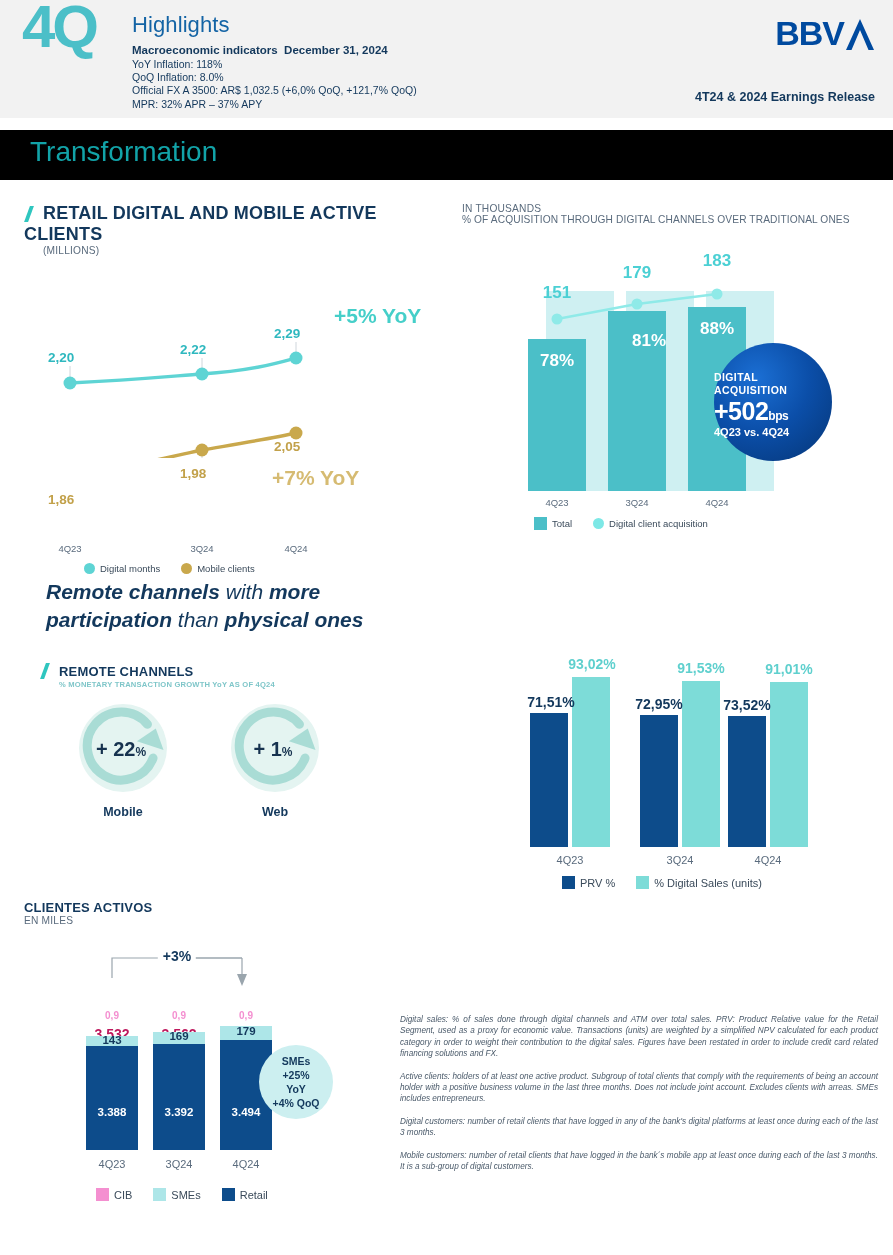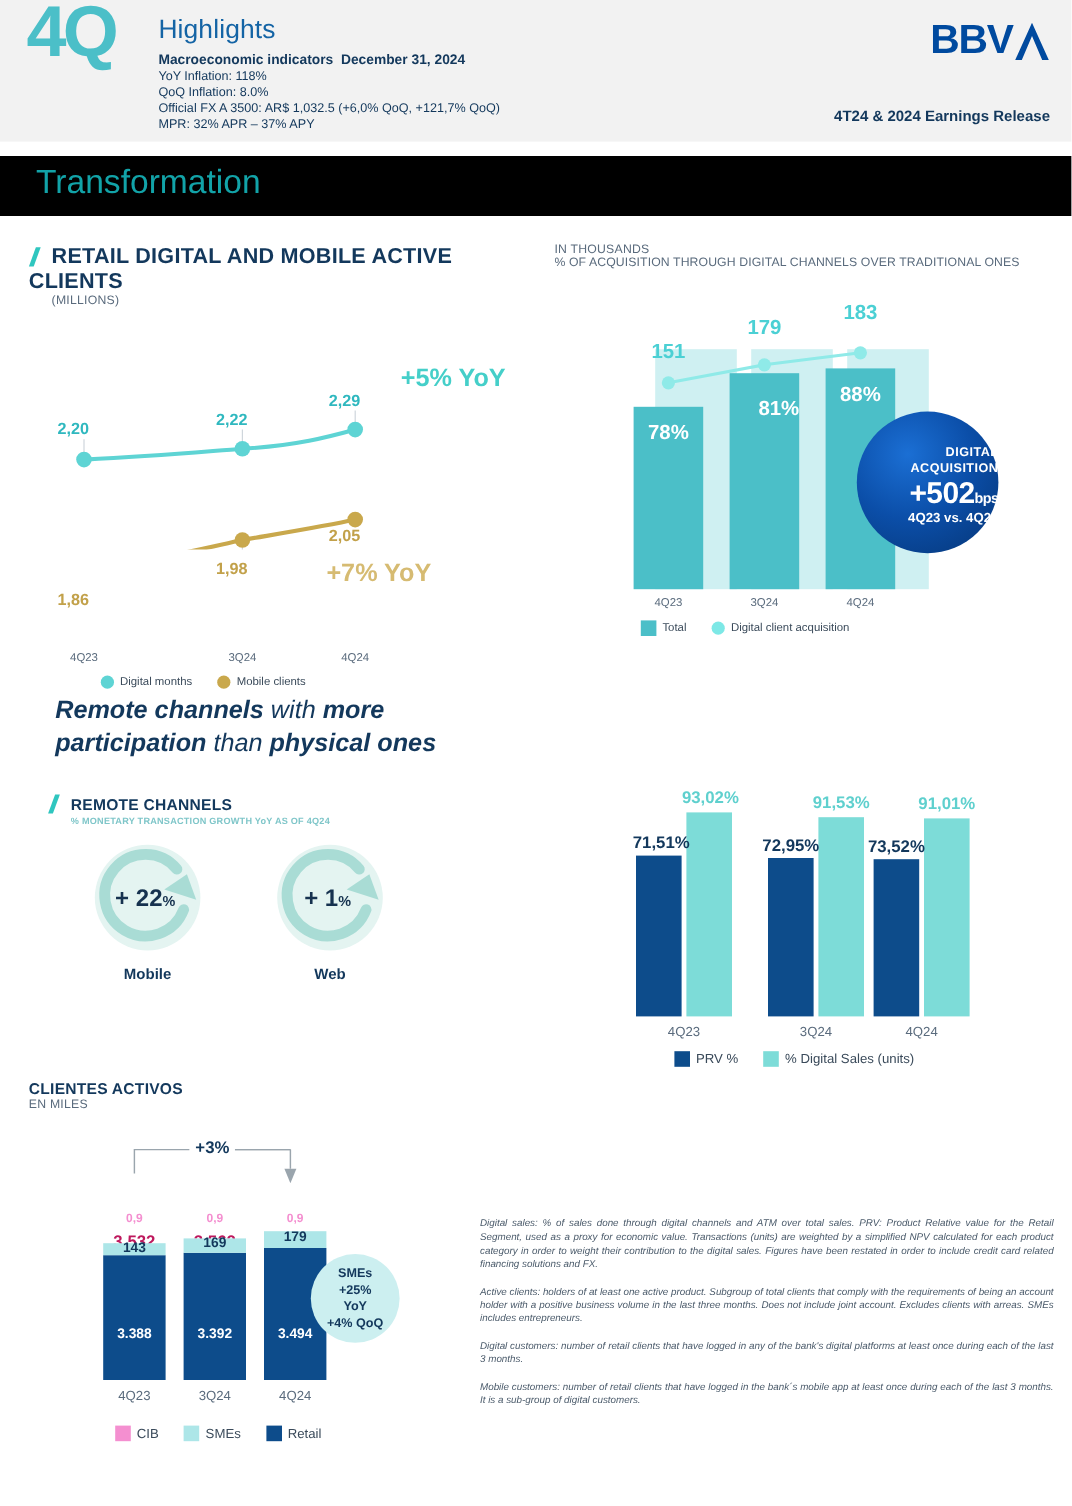--- a/index.html
+++ b/index.html
@@ -73,21 +73,21 @@
   
   .p2 { position:absolute; left:462px; top:203px; width:420px; height:330px; }
   .p2 .hd { position:absolute; left:0; top:0; }
   .p2 .plot { position:absolute; left:0; top:58px; width:420px; height:230px; }
   .bar-tot { position:absolute; bottom:0; background:#4BBFC8; }
   .bar-bg  { position:absolute; bottom:0; background:#CFF0F2; }
   .bar-pct { position:absolute; color:#fff; font-size:17px; font-weight:700;
              transform:translateX(-50%); }
   .kval    { position:absolute; font-size:17px; font-weight:700; color:#4BD0D4;
              transform:translateX(-50%); }
-  .bubble { position:absolute; border-radius:50%; color:#fff; text-align:right;
+  .bubble { position:absolute; border-radius:50%; color:#fff; text-align:left;
             background: radial-gradient(circle at 36% 30%, #1b6fd4 0%, #0b4ea8 48%, #053575 100%); }
   .bubble .t1 { font-size:10.5px; font-weight:700; letter-spacing:.4px; line-height:13px; }
   .bubble .t2 { font-size:25px; font-weight:700; letter-spacing:-.5px; }
   .bubble .t2 small { font-size:12px; font-weight:700; }
   .bubble .t3 { font-size:11px; font-weight:700; }
 
   
   .stmt { position:absolute; left:46px; top:578px; width:380px;
           font-size:21px; line-height:28px; color:#13385c; font-style:italic; }
   .stmt b { font-weight:700; }

